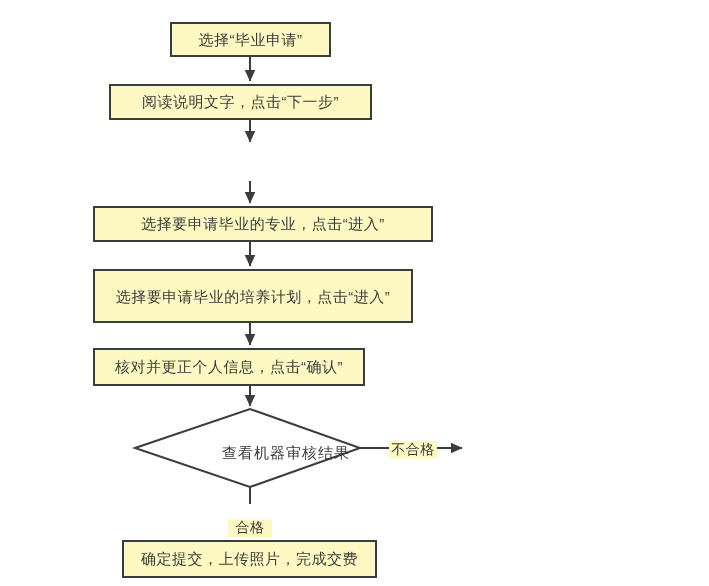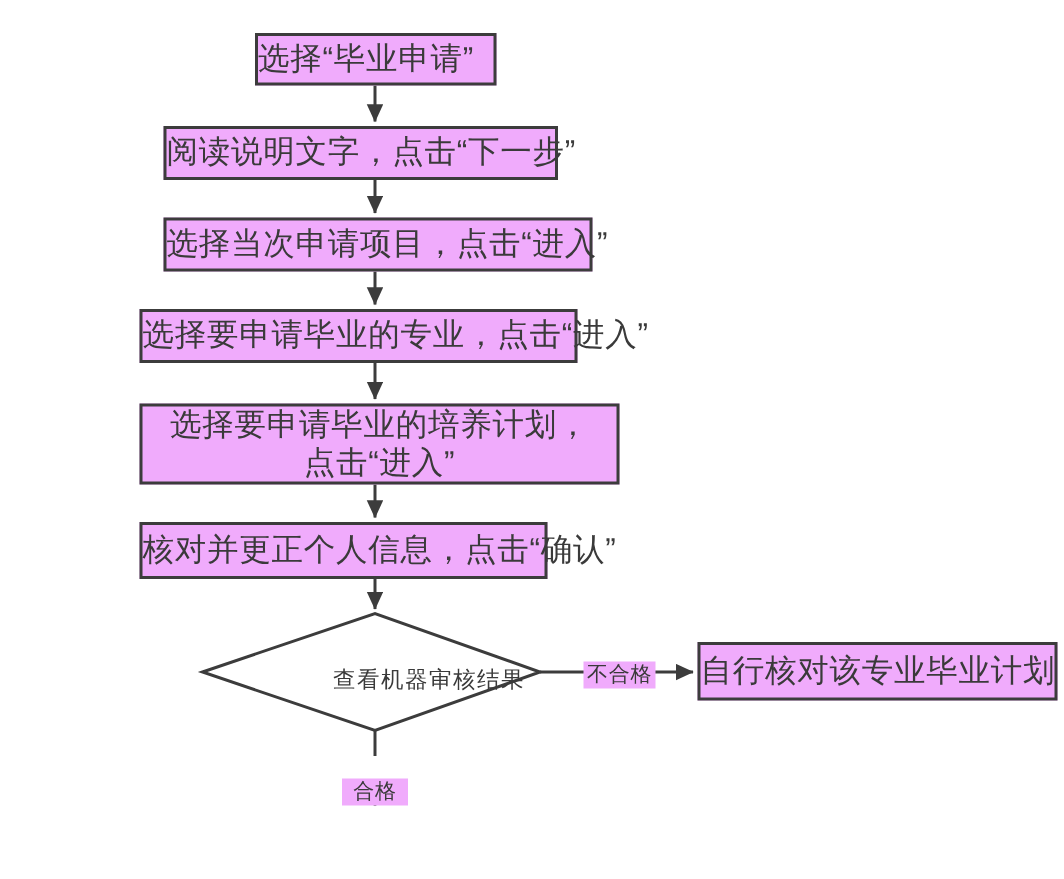--- a/index.html
+++ b/index.html
@@ -25,50 +25,50 @@
     stroke: #3c3c3c;
     stroke-width: 2;
   }
   .layer polygon.diamond {
     fill: #ffffff;
   }
   .node {
     position: absolute;
     box-sizing: border-box;
     border: 2px solid #3c3c3c;
-    background: #f0abfc;
+    background: #fef9c3;
     display: flex;
     align-items: center;
-    justify-content: flex-start;
+    justify-content: center;
     text-align: center;
-    font-size: 21px;
+    font-size: 15px;
     letter-spacing: 0.5px;
     line-height: 1.3;
     white-space: nowrap;
   }
   .node.two-line {
-    flex-direction: column;
+    flex-direction: row;
     line-height: 25px;
   }
   .diamond-label {
     position: absolute;
     left: 150px;
     top: 444px;
     width: 200px;
     text-align: right;
     font-size: 15px;
     letter-spacing: 1px;
     white-space: nowrap;
   }
   .edge-label {
     position: absolute;
     font-size: 14px;
     letter-spacing: 0.5px;
     text-align: center;
-    background: #f0abfc;
+    background: #fef9c3;
     white-space: nowrap;
   }
   .edge-label.fail {
     left: 389px;
     top: 441px;
     width: 48px;
   }
   .edge-label.pass {
     left: 228px;
     top: 519px;
@@ -104,41 +104,38 @@
   </svg>
 
   <div class="node" style="left:170px; top:22px; width:161px; height:35px">
     <span>选择“毕业申请”</span>
   </div>
 
   <div class="node" style="left:109px; top:84px; width:263px; height:36px">
     <span>阅读说明文字，点击“下一步”</span>
   </div>
 
-  <div class="node" style="left:109px; top:145px; width:286px; height:36px">
-    <span>选择当次申请项目，点击“进入”</span>
-  </div>
 
-  <div class="node" style="left:93px; top:206px; width:292px; height:36px">
+  <div class="node" style="left:93px; top:206px; width:340px; height:36px">
     <span>选择要申请毕业的专业，点击“进入”</span>
   </div>
 
   <div class="node two-line" style="left:93px; top:269px; width:320px; height:54px">
     <span>选择要申请毕业的培养计划，</span>
     <span>点击“进入”</span>
   </div>
 
   <div class="node" style="left:93px; top:348px; width:272px; height:38px">
     <span>核对并更正个人信息，点击“确认”</span>
   </div>
 
   <div class="diamond-label">查看机器审核结果</div>
 
   <div class="edge-label fail">不合格</div>
 
-  <div class="node" style="left:465px; top:428px; width:240px; height:39px">
-    <span>自行核对该专业毕业计划</span>
-  </div>
 
   <div class="edge-label pass">合格</div>
 
+  <div class="node" style="left:122px; top:540px; width:255px; height:38px">
+    <span>确定提交，上传照片，完成交费</span>
+  </div>
 
 </div>
 
 </body></html>

